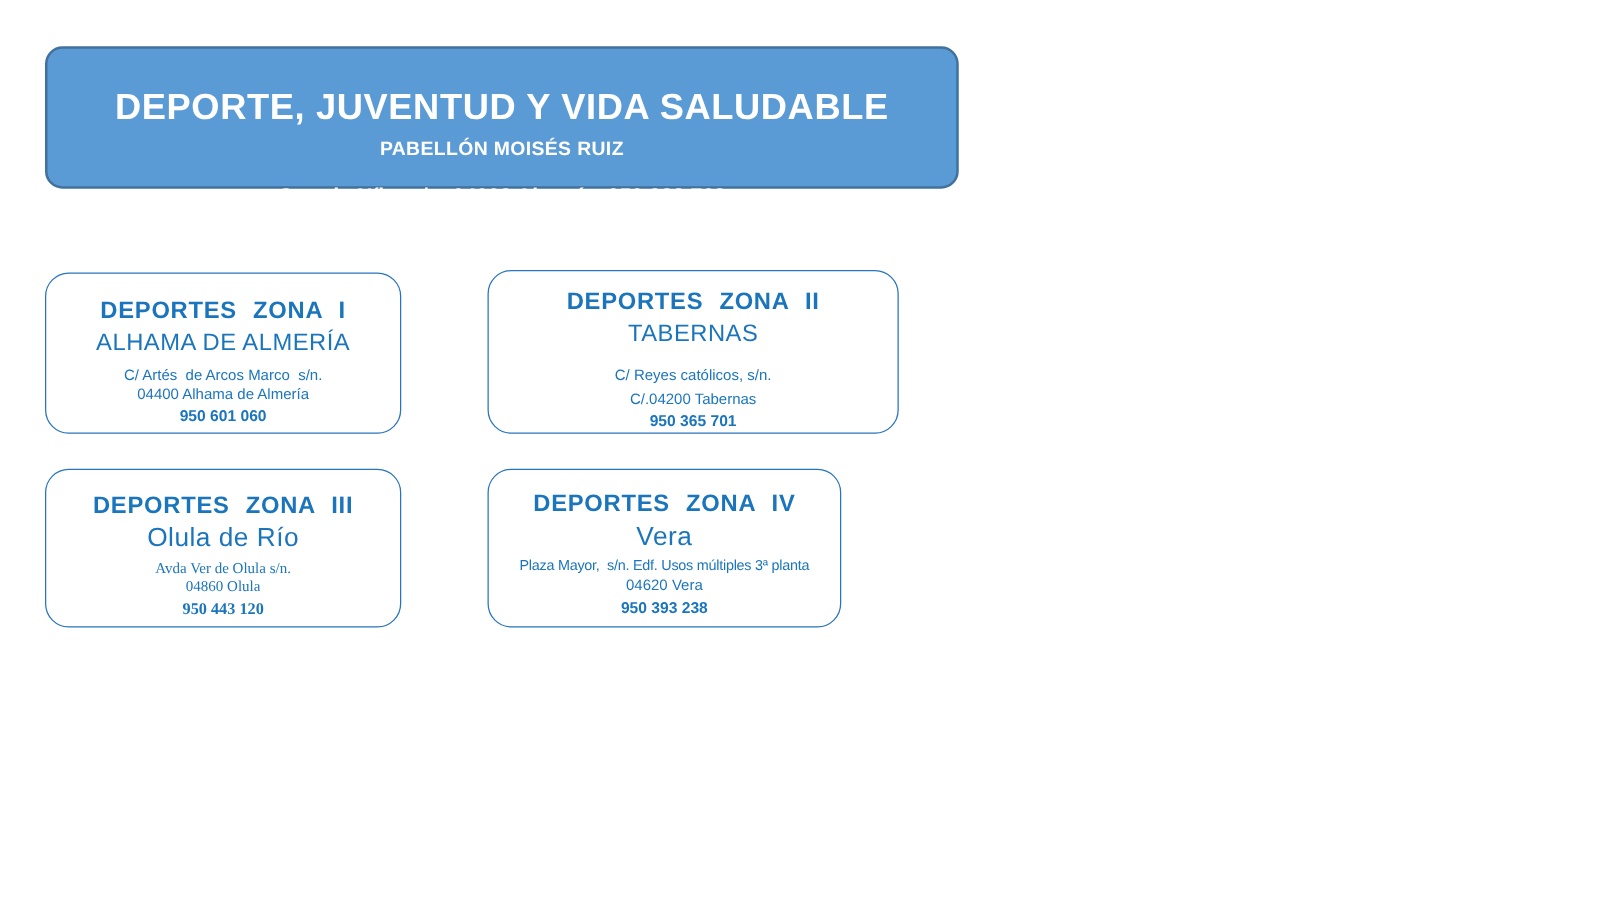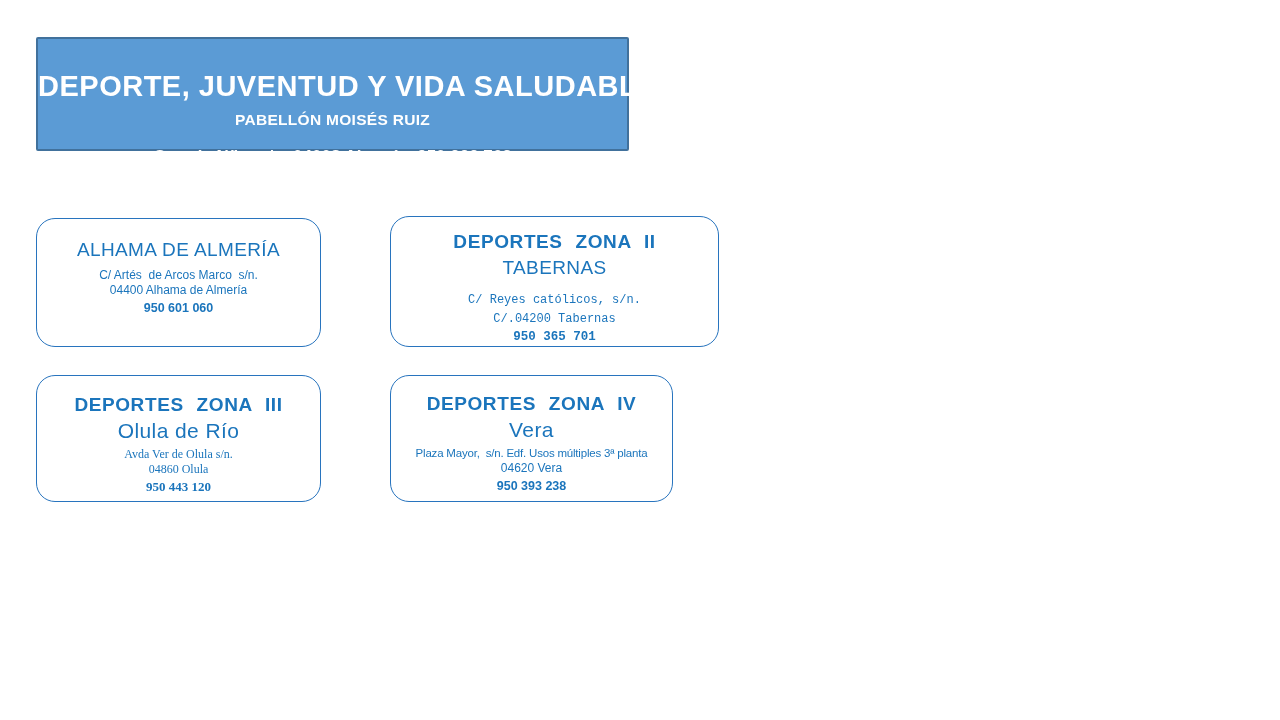--- a/index.html
+++ b/index.html
@@ -3,24 +3,24 @@
 <meta charset="utf-8">
 <style>
   * { margin: 0; padding: 0; box-sizing: border-box; }
   html, body { width: 1280px; height: 720px; background: #ffffff; overflow: hidden; }
   body { position: relative; font-family: "Liberation Sans", sans-serif; }
 
   
   .banner {
     position: absolute;
     left: 36px; top: 37px;
-    width: 593px; height: 114px;
+    width: 731px; height: 114px;
     background: #5B9BD5;
     border: 2px solid #41719C;
-    border-radius: 2px;
+    border-radius: 14px;
     text-align: center;
     color: #ffffff;
     padding-top: 30px;
   }
   .banner-title {
     font-size: 29px;
     font-weight: bold;
     letter-spacing: 0.5px;
     line-height: 34px;
     white-space: pre;
@@ -71,21 +71,21 @@
     white-space: pre;
   }
   .card--iii .card-locality,
   .card--iv  .card-locality {
     font-size: 21px;
     line-height: 26px;
   }
   .card-addr {
     margin-top: 6px;
   }
-  .card--ii .card-addr { margin-top: 13px; font-family: Liberation Mono, monospace; }
+  .card--ii .card-addr { margin-top: 13px; }
   .card--iii .card-addr,
   .card--iv  .card-addr { margin-top: 3px; }
   .addr-line {
     font-size: 12px;
     line-height: 15px;
     white-space: pre;
   }
   .card--ii .addr-line2 { margin-top: 4px; }
   .card--iv .addr-line1 { font-size: 11.5px; letter-spacing: -0.2px; }
   .card-phone {
@@ -105,20 +105,21 @@
 </head>
 <body>
 
 <div class="banner">
   <div class="banner-title">DEPORTE, JUVENTUD Y VIDA SALUDABLE</div>
   <div class="banner-subtitle">PABELLÓN MOISÉS RUIZ</div>
   <div class="banner-address">Ctra de Níjar s/n. 04008 Almería- 950 222 763</div>
 </div>
 
 <div class="card card--i">
+  <div class="card-title">DEPORTES ZONA I</div>
   <div class="card-locality">ALHAMA DE ALMERÍA</div>
   <div class="card-addr">
     <div class="addr-line addr-line1">C/ Artés  de Arcos Marco  s/n.</div>
     <div class="addr-line addr-line2">04400 Alhama de Almería</div>
     <div class="card-phone">950 601 060</div>
   </div>
 </div>
 
 <div class="card card--ii">
   <div class="card-title">DEPORTES ZONA II</div>

